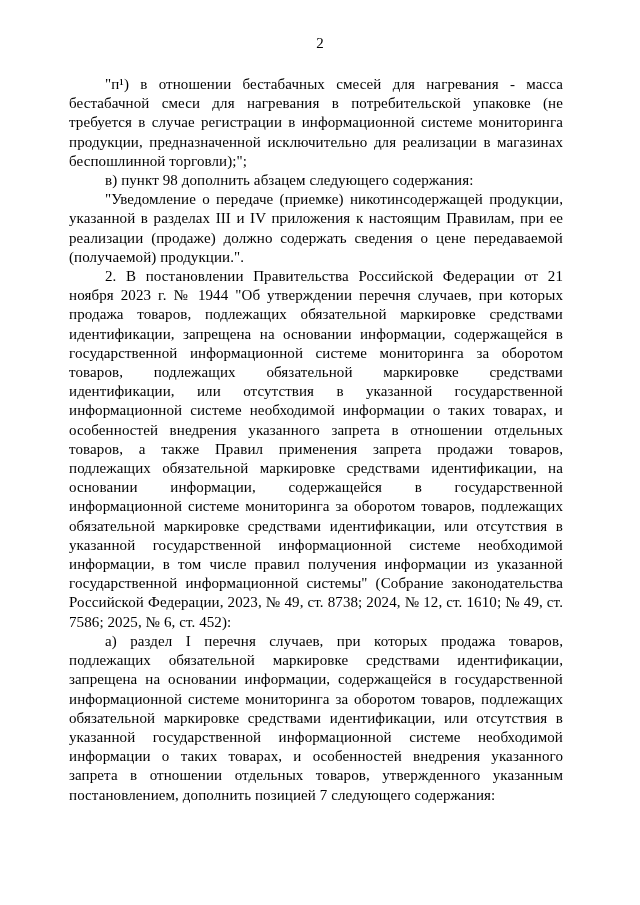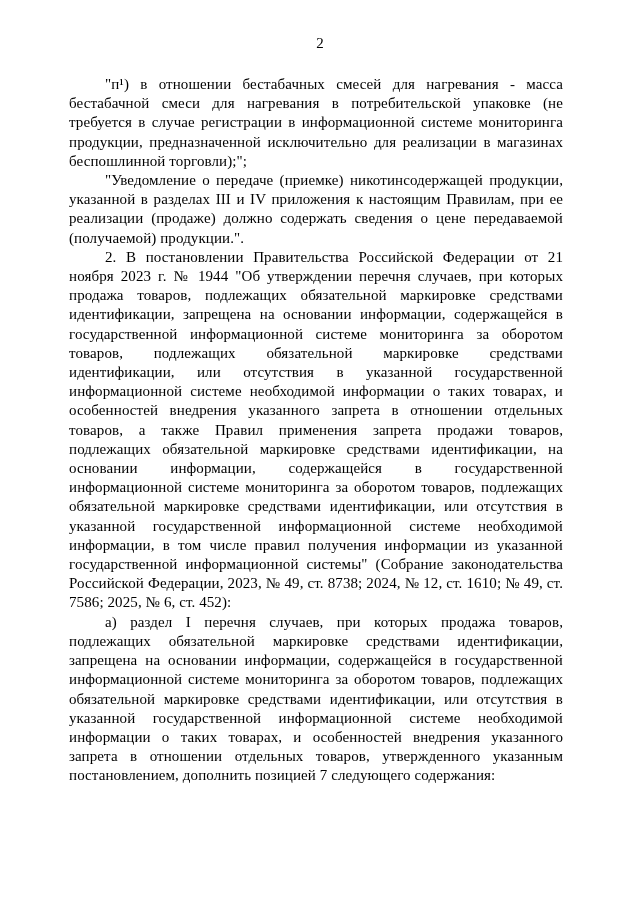--- a/index.html
+++ b/index.html
@@ -41,17 +41,18 @@
     text-indent: 36px;
   }
 </style>
 </head>
 <body>
 
 <div class="page">
   <div class="page-number">2</div>
   <div class="content">
       <p>"п¹) в отношении бестабачных смесей для нагревания - масса бестабачной смеси для нагревания в потребительской упаковке (не требуется в случае регистрации в информационной системе мониторинга продукции, предназначенной исключительно для реализации в магазинах беспошлинной торговли);";</p>
+      <p>в) пункт 98 дополнить абзацем следующего содержания:</p>
       <p>"Уведомление о передаче (приемке) никотинсодержащей продукции, указанной в разделах III и IV приложения к настоящим Правилам, при ее реализации (продаже) должно содержать сведения о цене передаваемой (получаемой) продукции.".</p>
       <p>2. В постановлении Правительства Российской Федерации от 21 ноября 2023 г. № 1944 "Об утверждении перечня случаев, при которых продажа товаров, подлежащих обязательной маркировке средствами идентификации, запрещена на основании информации, содержащейся в государственной информационной системе мониторинга за оборотом товаров, подлежащих обязательной маркировке средствами идентификации, или отсутствия в указанной государственной информационной системе необходимой информации о таких товарах, и особенностей внедрения указанного запрета в отношении отдельных товаров, а также Правил применения запрета продажи товаров, подлежащих обязательной маркировке средствами идентификации, на основании информации, содержащейся в государственной информационной системе мониторинга за оборотом товаров, подлежащих обязательной маркировке средствами идентификации, или отсутствия в указанной государственной информационной системе необходимой информации, в том числе правил получения информации из указанной государственной информационной системы" (Собрание законодательства Российской Федерации, 2023, № 49, ст. 8738; 2024, № 12, ст. 1610; № 49, ст. 7586; 2025, № 6, ст. 452):</p>
       <p>а) раздел I перечня случаев, при которых продажа товаров, подлежащих обязательной маркировке средствами идентификации, запрещена на основании информации, содержащейся в государственной информационной системе мониторинга за оборотом товаров, подлежащих обязательной маркировке средствами идентификации, или отсутствия в указанной государственной информационной системе необходимой информации о таких товарах, и особенностей внедрения указанного запрета в отношении отдельных товаров, утвержденного указанным постановлением, дополнить позицией 7 следующего содержания:</p>
     </div>
 </div>
 
 </body></html>

